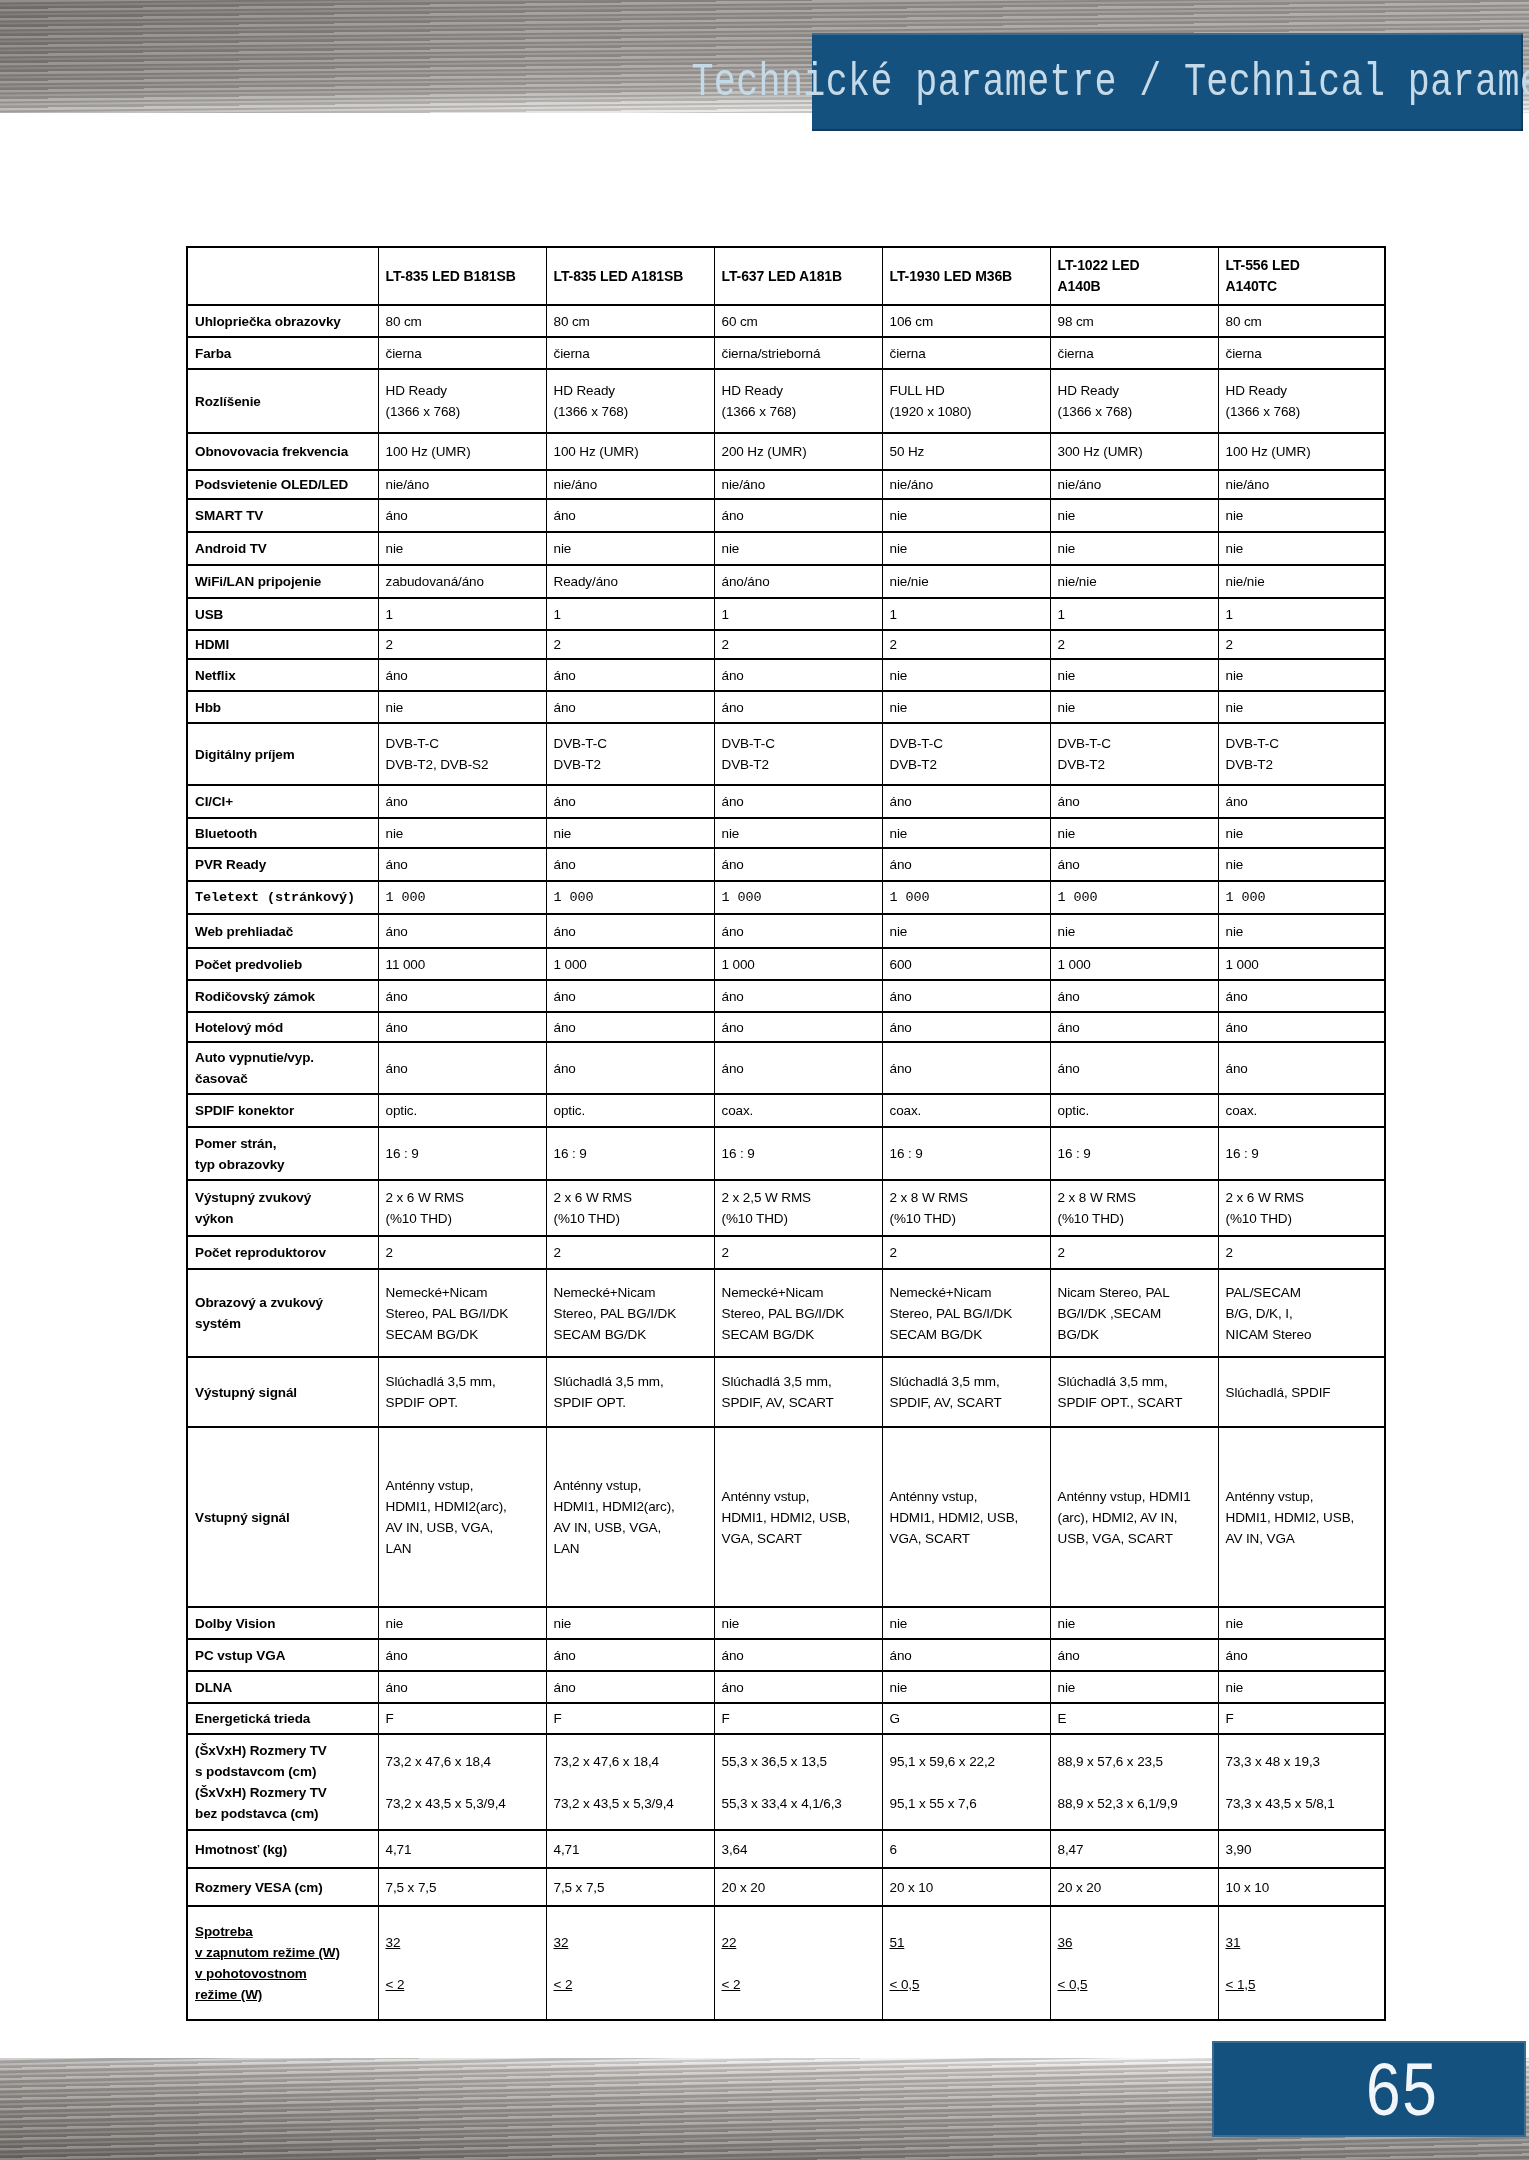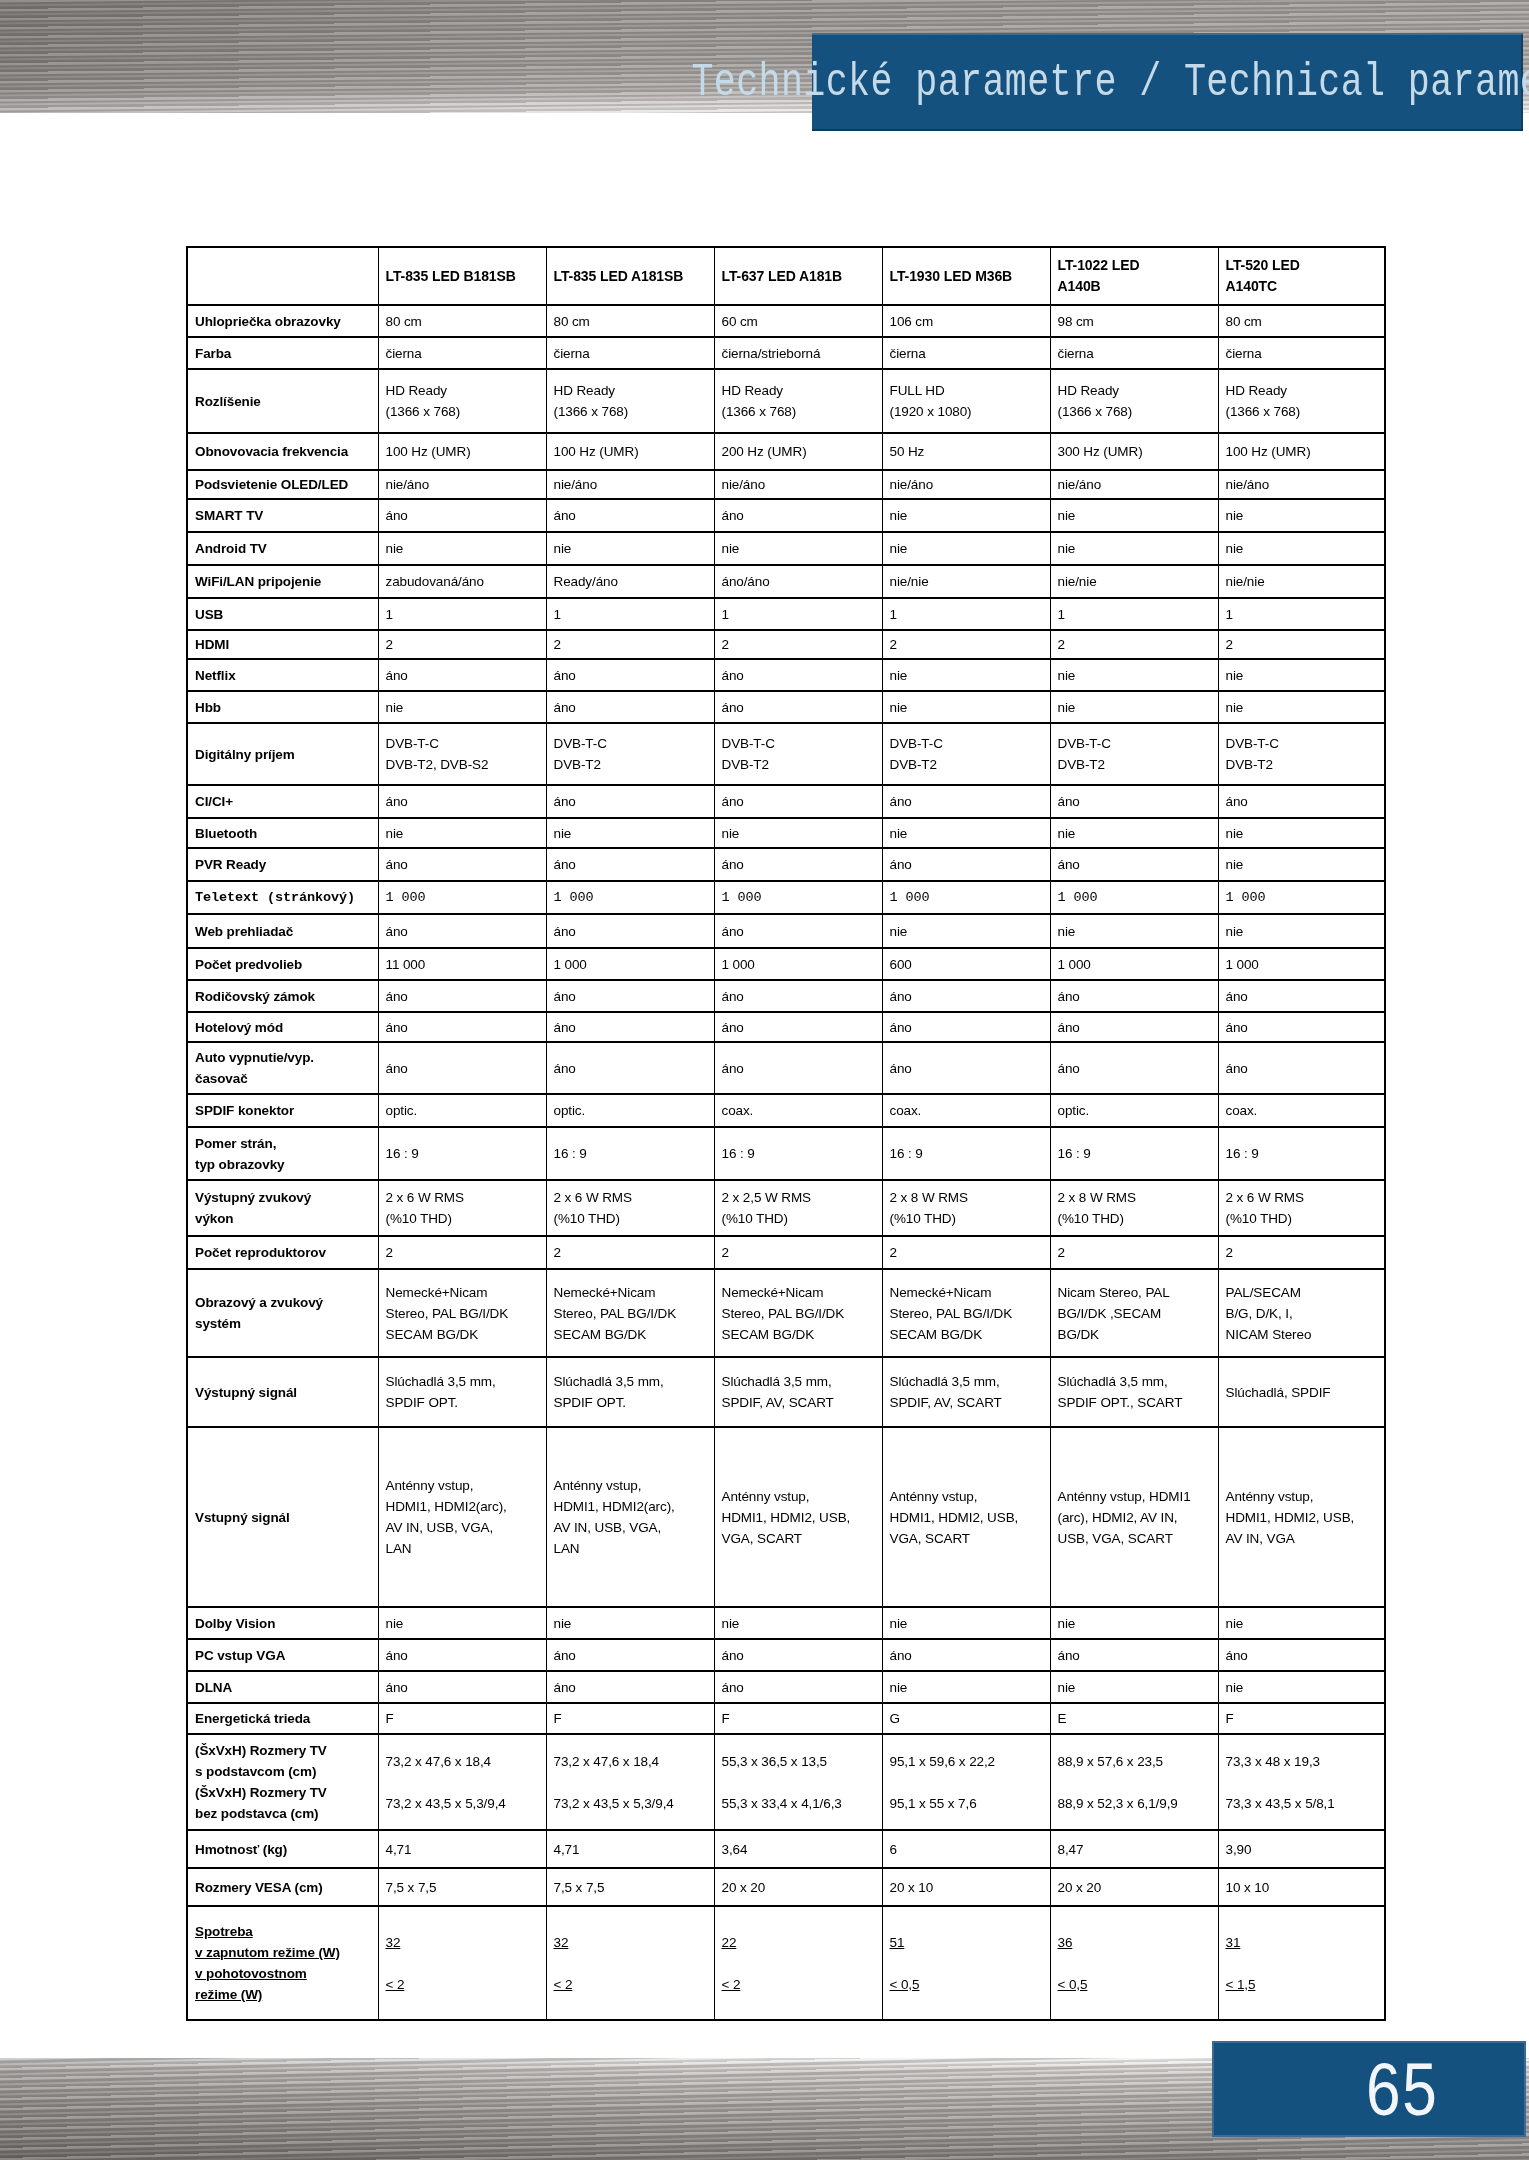--- a/index.html
+++ b/index.html
@@ -97,21 +97,21 @@
     </colgroup>
     <thead>
       <tr id="header-row">
           <th></th>
           <th>LT-835 LED B181SB</th>
           <th>LT-835 LED A181SB</th>
           <th>LT-637 LED A181B</th>
           <th>LT-1930 LED M36B</th>
           <th>LT-1022 LED
 A140B</th>
-          <th>LT-520 LED
+          <th>LT-556 LED
 A140TC</th>
         </tr>
     </thead>
     <tbody id="table-body">
         <tr style="height: 32px; padding-left: 20px;">
           <td class="rowlabel">Uhlopriečka obrazovky</td>
           <td class="val">80 cm</td>
           <td class="val">80 cm</td>
           <td class="val">60 cm</td>
           <td class="val">106 cm</td>

